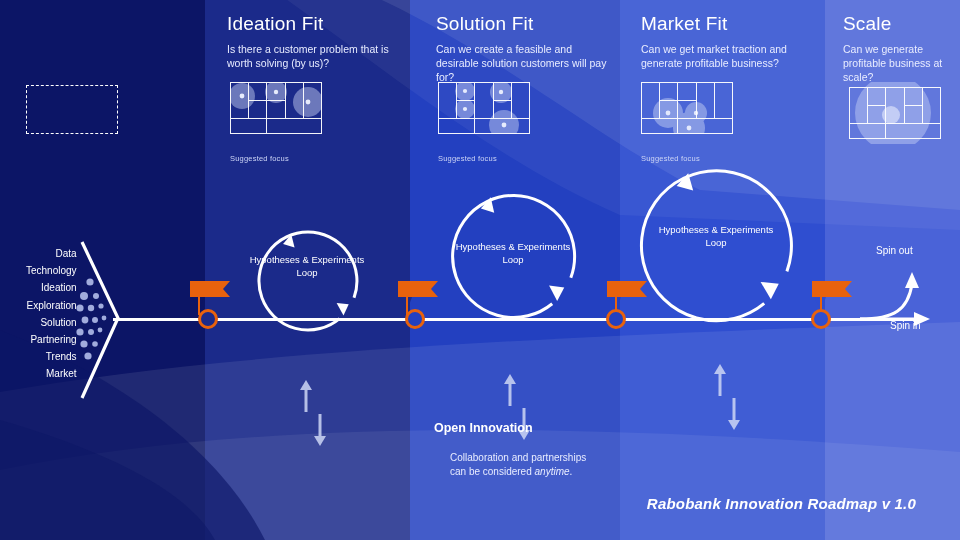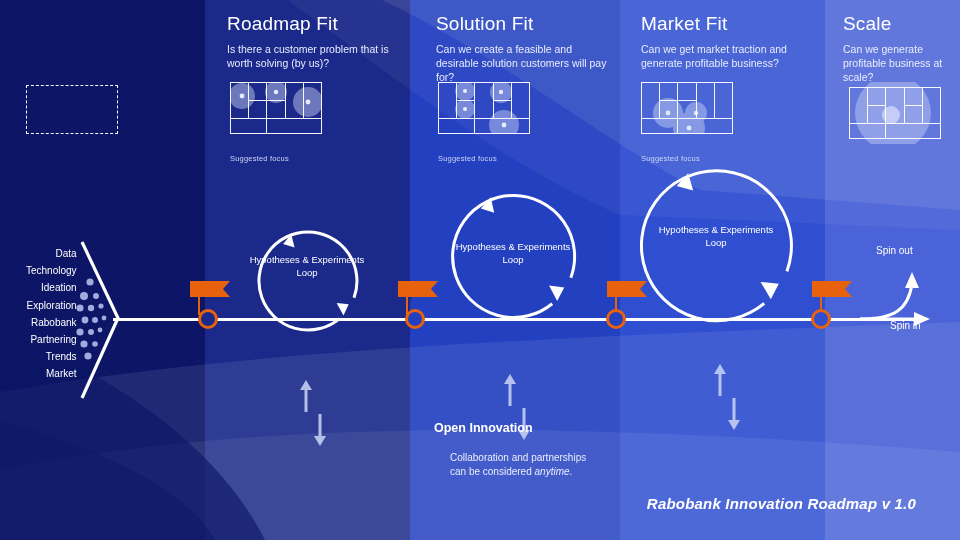--- a/index.html
+++ b/index.html
@@ -91,21 +91,21 @@
       <path d="M 0 470 C 250 420 560 420 960 452 L 960 540 L 0 540 Z" fill="#ffffff" opacity="0.07"></path>
 
       <path d="M 0 330 C 150 390 230 470 265 540 L 0 540 Z" fill="#0c1566" opacity="0.62"></path>
       <path d="M 0 420 C 120 455 190 495 215 540 L 0 540 Z" fill="#0c1566" opacity="0.5"></path>
     </g>
   </svg>
 
   <div class="dashbox" style="left:26px;top:85px;width:90px;height:47px;"></div>
 
   <div class="col-head" style="left:227px;top:14px;">
-    <div class="col-title">Roadmap Fit</div>
+    <div class="col-title">Ideation Fit</div>
     <div class="col-sub">Is there a customer problem that is worth solving (by us)?</div>
   </div>
   <div class="canvas-wrap" style="left:230px;top:82px;">
     <div class="canvas-grid">
       <svg width="92" height="52" viewBox="0 0 92 52">
         <g fill="#cfd8f7" opacity="0.45">
           <circle cx="12" cy="14" r="13"></circle>
           <circle cx="46" cy="10" r="11"></circle>
           <circle cx="78" cy="20" r="15"></circle>
         </g>
@@ -220,21 +220,21 @@
         </g>
       </svg>
     </div>
   </div>
 
   <div class="srclist" style="left:26px;top:245px;text-align:right;">
     <div>Data</div>
     <div>Technology</div>
     <div>Ideation</div>
     <div>Exploration</div>
-    <div>Rabobank</div>
+    <div>Solution</div>
     <div>Partnering</div>
     <div>Trends</div>
     <div>Market</div>
   </div>
 
   <svg class="funnel" style="left:70px;top:240px;" width="60" height="160" viewBox="0 0 60 160">
     <path d="M 12 2 L 48 78 L 12 158" stroke="#ffffff" stroke-width="3.2" fill="none" stroke-linejoin="miter"></path>
     <g fill="#aeb9e8" opacity="0.92">
       <circle cx="20" cy="42" r="3.6"></circle>
       <circle cx="14" cy="56" r="4"></circle>

